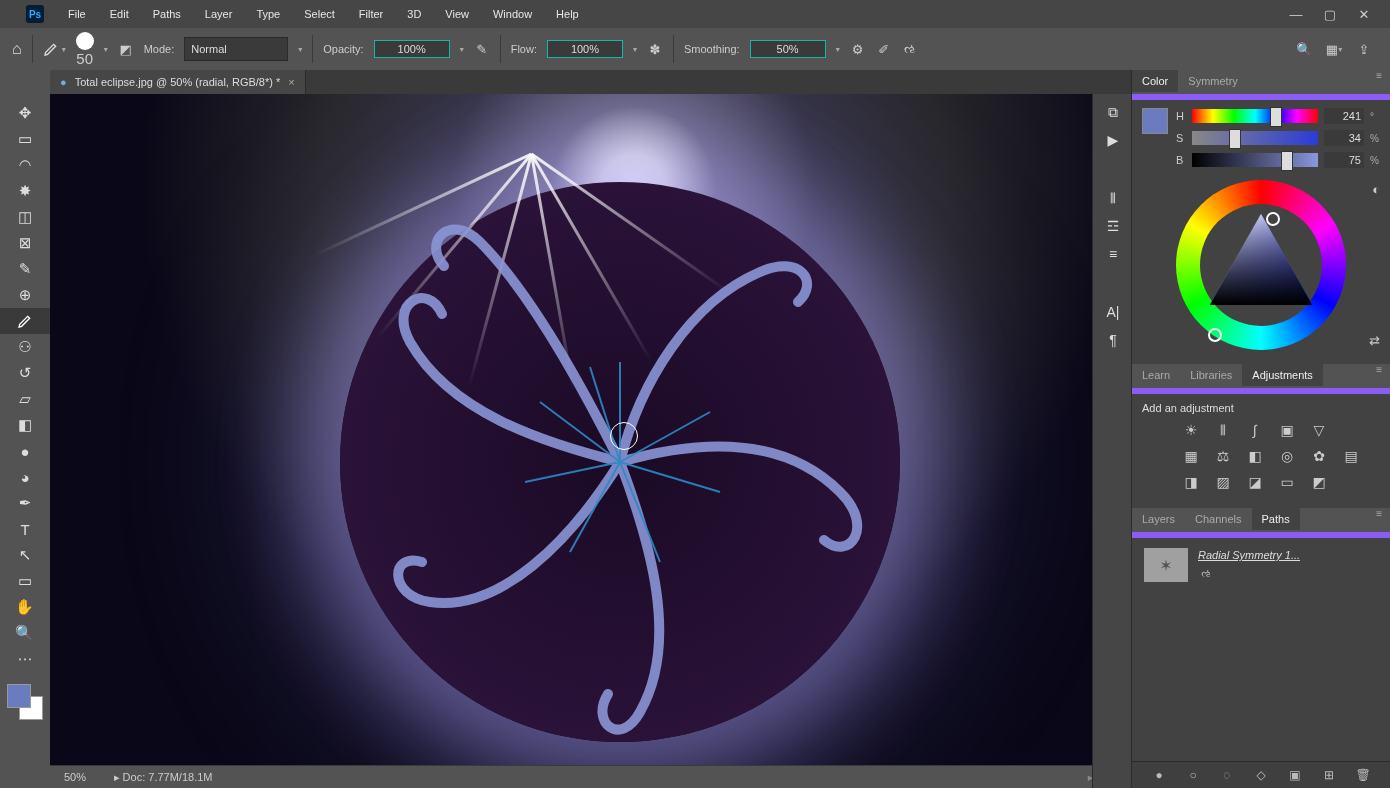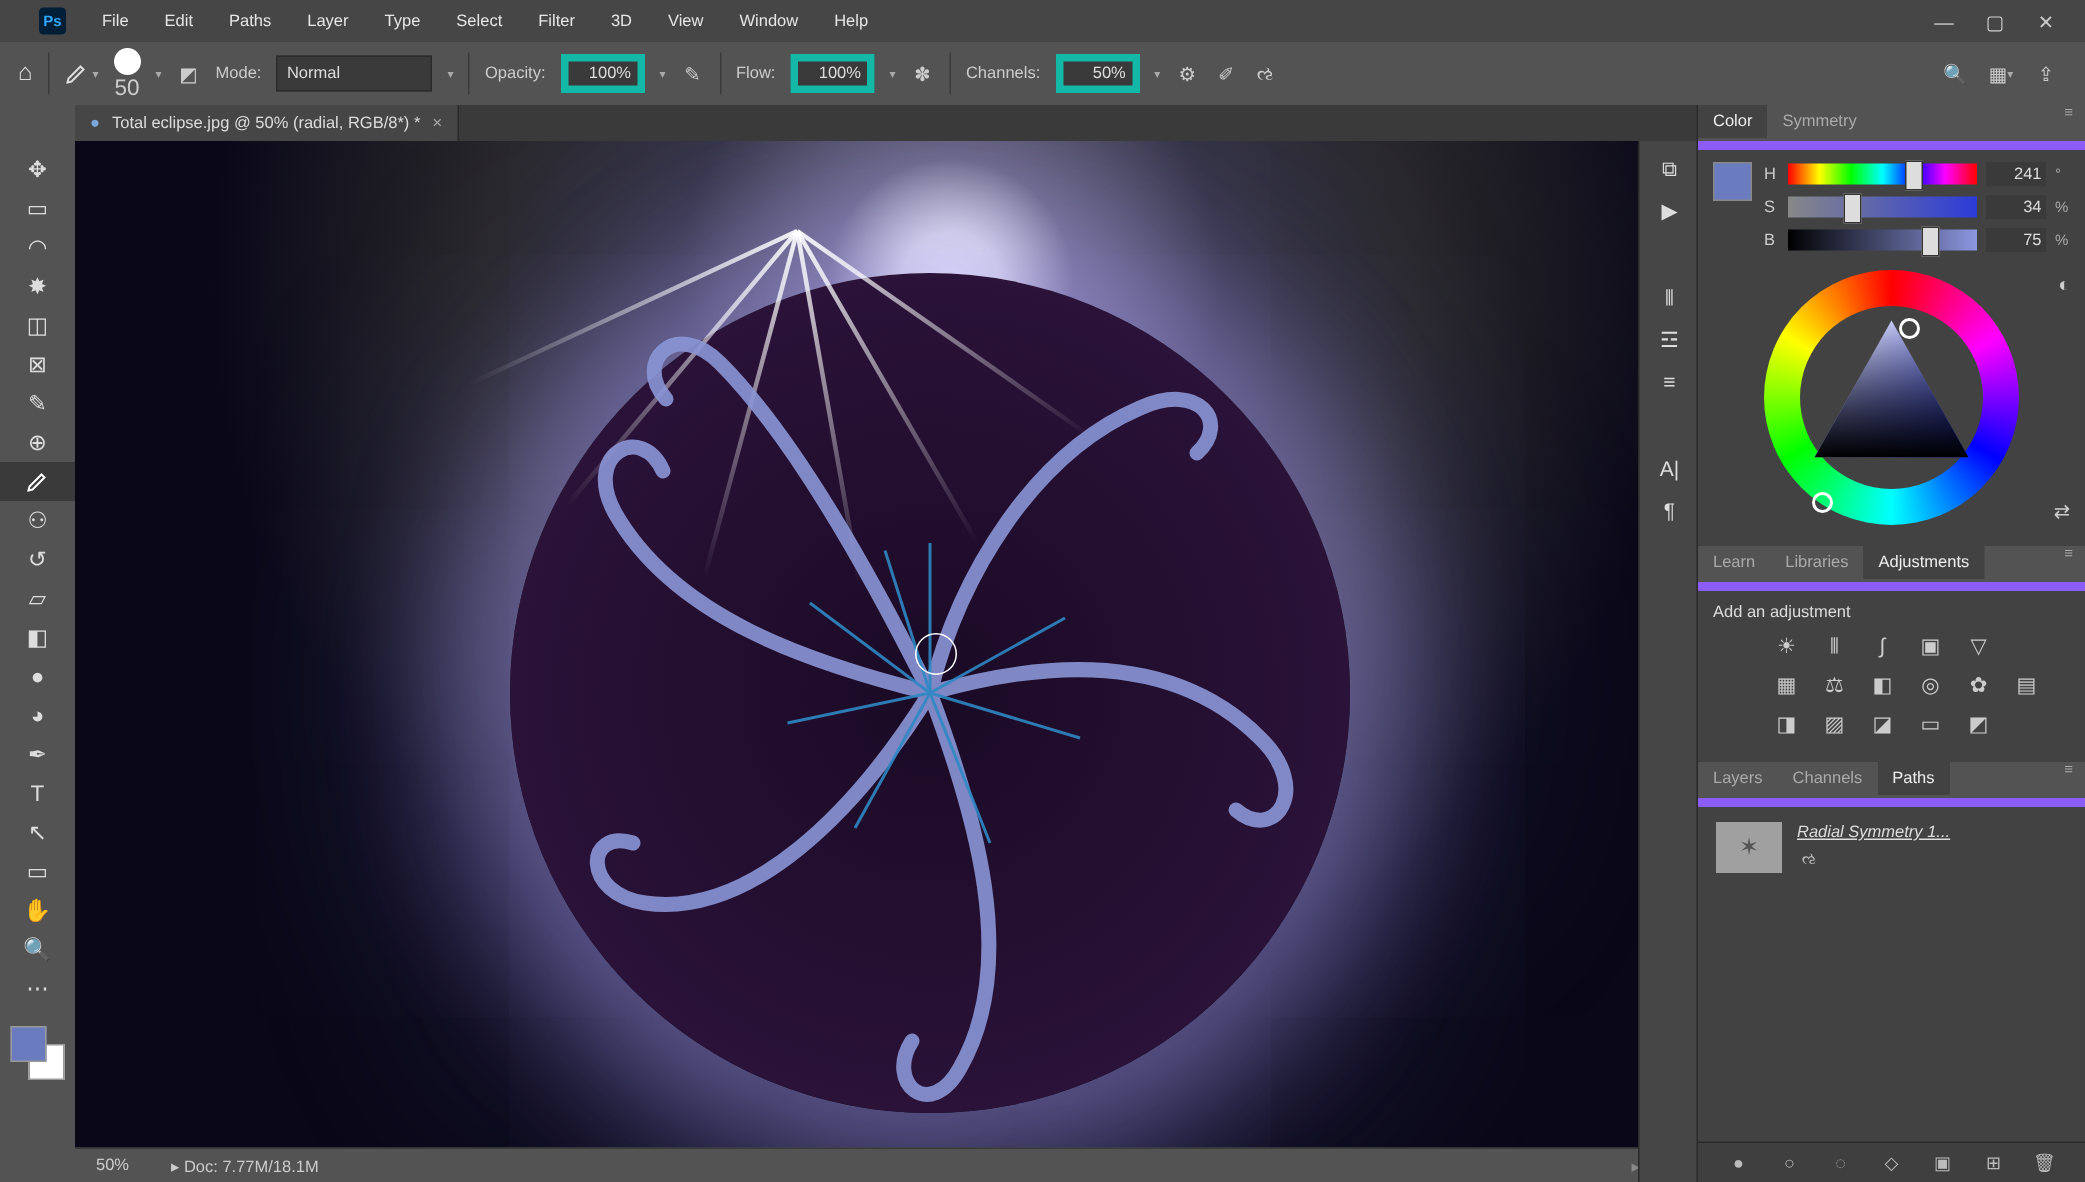--- a/index.html
+++ b/index.html
@@ -9,21 +9,21 @@
 .win-controls{margin-left:auto;display:flex;gap:18px;padding-right:18px;color:#aaa}
 .optbar{position:absolute;top:28px;left:0;right:0;height:42px;background:#535353;display:flex;align-items:center;padding:0 12px;gap:10px;border-bottom:1px solid #2f2f2f}
 .brush-dot{width:18px;height:18px;background:#fff;border-radius:50%}
 .brush-wrap{display:flex;flex-direction:column;align-items:center}
 .brush-wrap small{font-size:15px;color:#ccc}
 .dd{display:flex;align-items:center;gap:3px;color:#bbb;font-size:10px}
 .chev{font-size:8px;color:#aaa}
 .home-ic{font-size:16px;color:#ddd}
 .opt-label{color:#ccc;font-size:11px}
 .opt-input{background:#3a3a3a;border:1px solid #2a2a2a;color:#ddd;padding:3px 6px;font-size:11px;width:90px;height:16px}
-.opt-num{background:#3a3a3a;border:5px solid #14b8a6;color:#ddd;padding:2px 4px;font-size:11px;width:38px;text-align:right}
+.opt-num{background:#3a3a3a;border:1px solid #14b8a6;color:#ddd;padding:2px 18px;font-size:11px;width:38px;text-align:center}
 .ic{width:16px;height:16px;display:flex;align-items:center;justify-content:center;color:#ccc;font-size:13px}
 .sep{width:1px;height:28px;background:#3a3a3a}
 .optbar-right{margin-left:auto;display:flex;gap:14px;align-items:center;padding-right:6px}
 .tabstrip{position:absolute;top:70px;left:50px;right:0;height:24px;background:#3a3a3a;display:flex;align-items:center}
 .doc-tab{height:24px;background:#464646;padding:0 10px;display:flex;align-items:center;gap:8px;font-size:11px;color:#ddd;border-right:1px solid #2a2a2a}
 .doc-tab .x{color:#aaa;font-size:11px}
 .toolbar{position:absolute;top:70px;left:0;bottom:0;width:50px;background:#535353;display:flex;flex-direction:column;align-items:center;padding-top:30px;gap:0}
 .tool{width:50px;height:26px;display:flex;align-items:center;justify-content:center;color:#ddd;font-size:15px;position:relative}
 .tool.sel{background:#3a3a3a}
 .tool svg{width:16px;height:16px}
@@ -116,21 +116,21 @@
   <span class="opt-label">Opacity:</span>
   <input class="opt-num" value="100%" style="">
   <span class="chev">▾</span>
   <div class="ic">✎</div>
   <div class="sep"></div>
   <span class="opt-label">Flow:</span>
   <input class="opt-num" value="100%" style="">
   <span class="chev">▾</span>
   <div class="ic">✽</div>
   <div class="sep"></div>
-  <span class="opt-label">Channels:</span>
+  <span class="opt-label">Smoothing:</span>
   <input class="opt-num" value="50%" style="">
   <span class="chev">▾</span>
   <div class="ic">⚙</div>
   <div class="ic">✐</div>
   <div class="ic">ઌ</div>
   <div class="optbar-right">
     <div class="ic">🔍</div>
     <div class="ic">▦ <span class="chev">▾</span></div>
     <div class="ic">⇪</div>
   </div>

